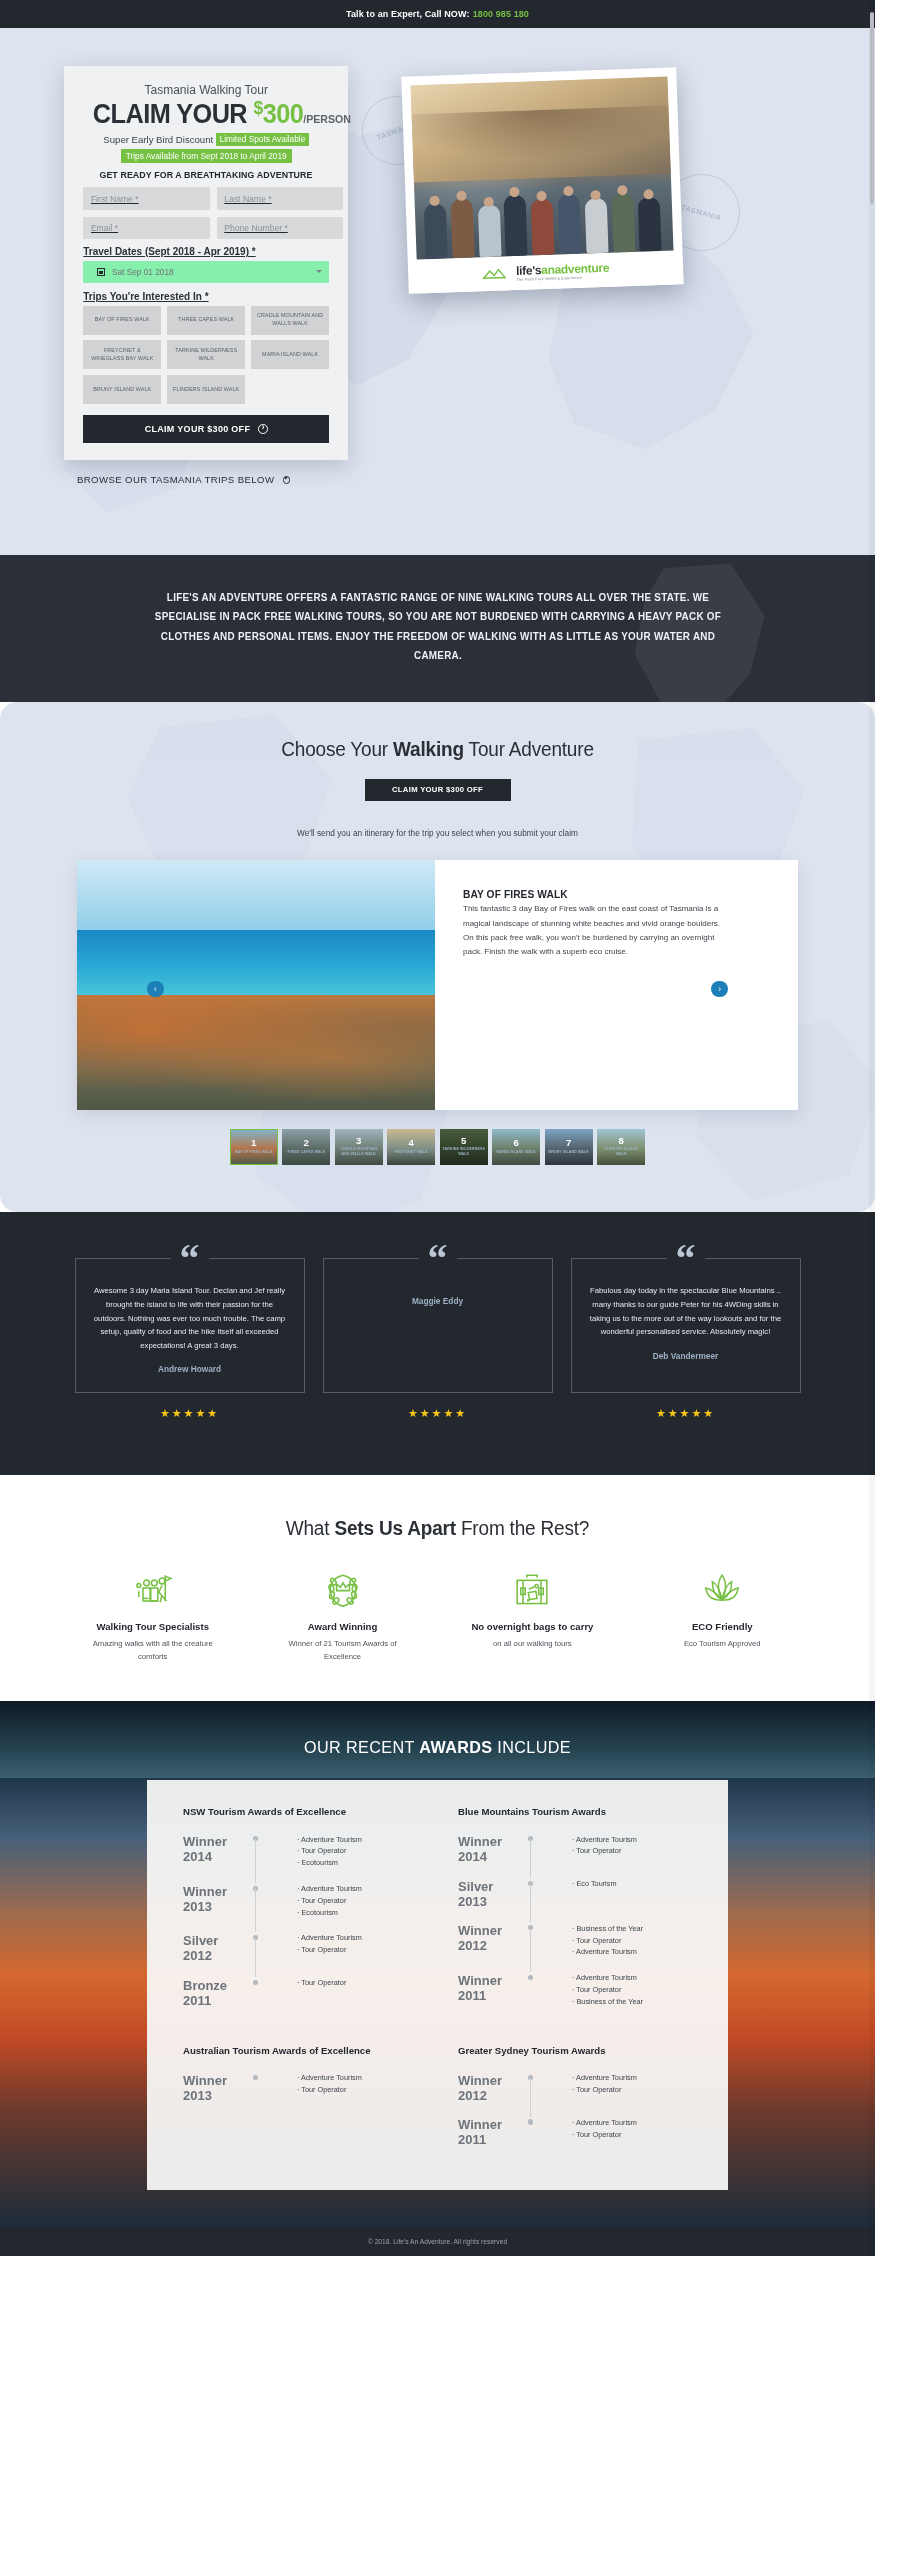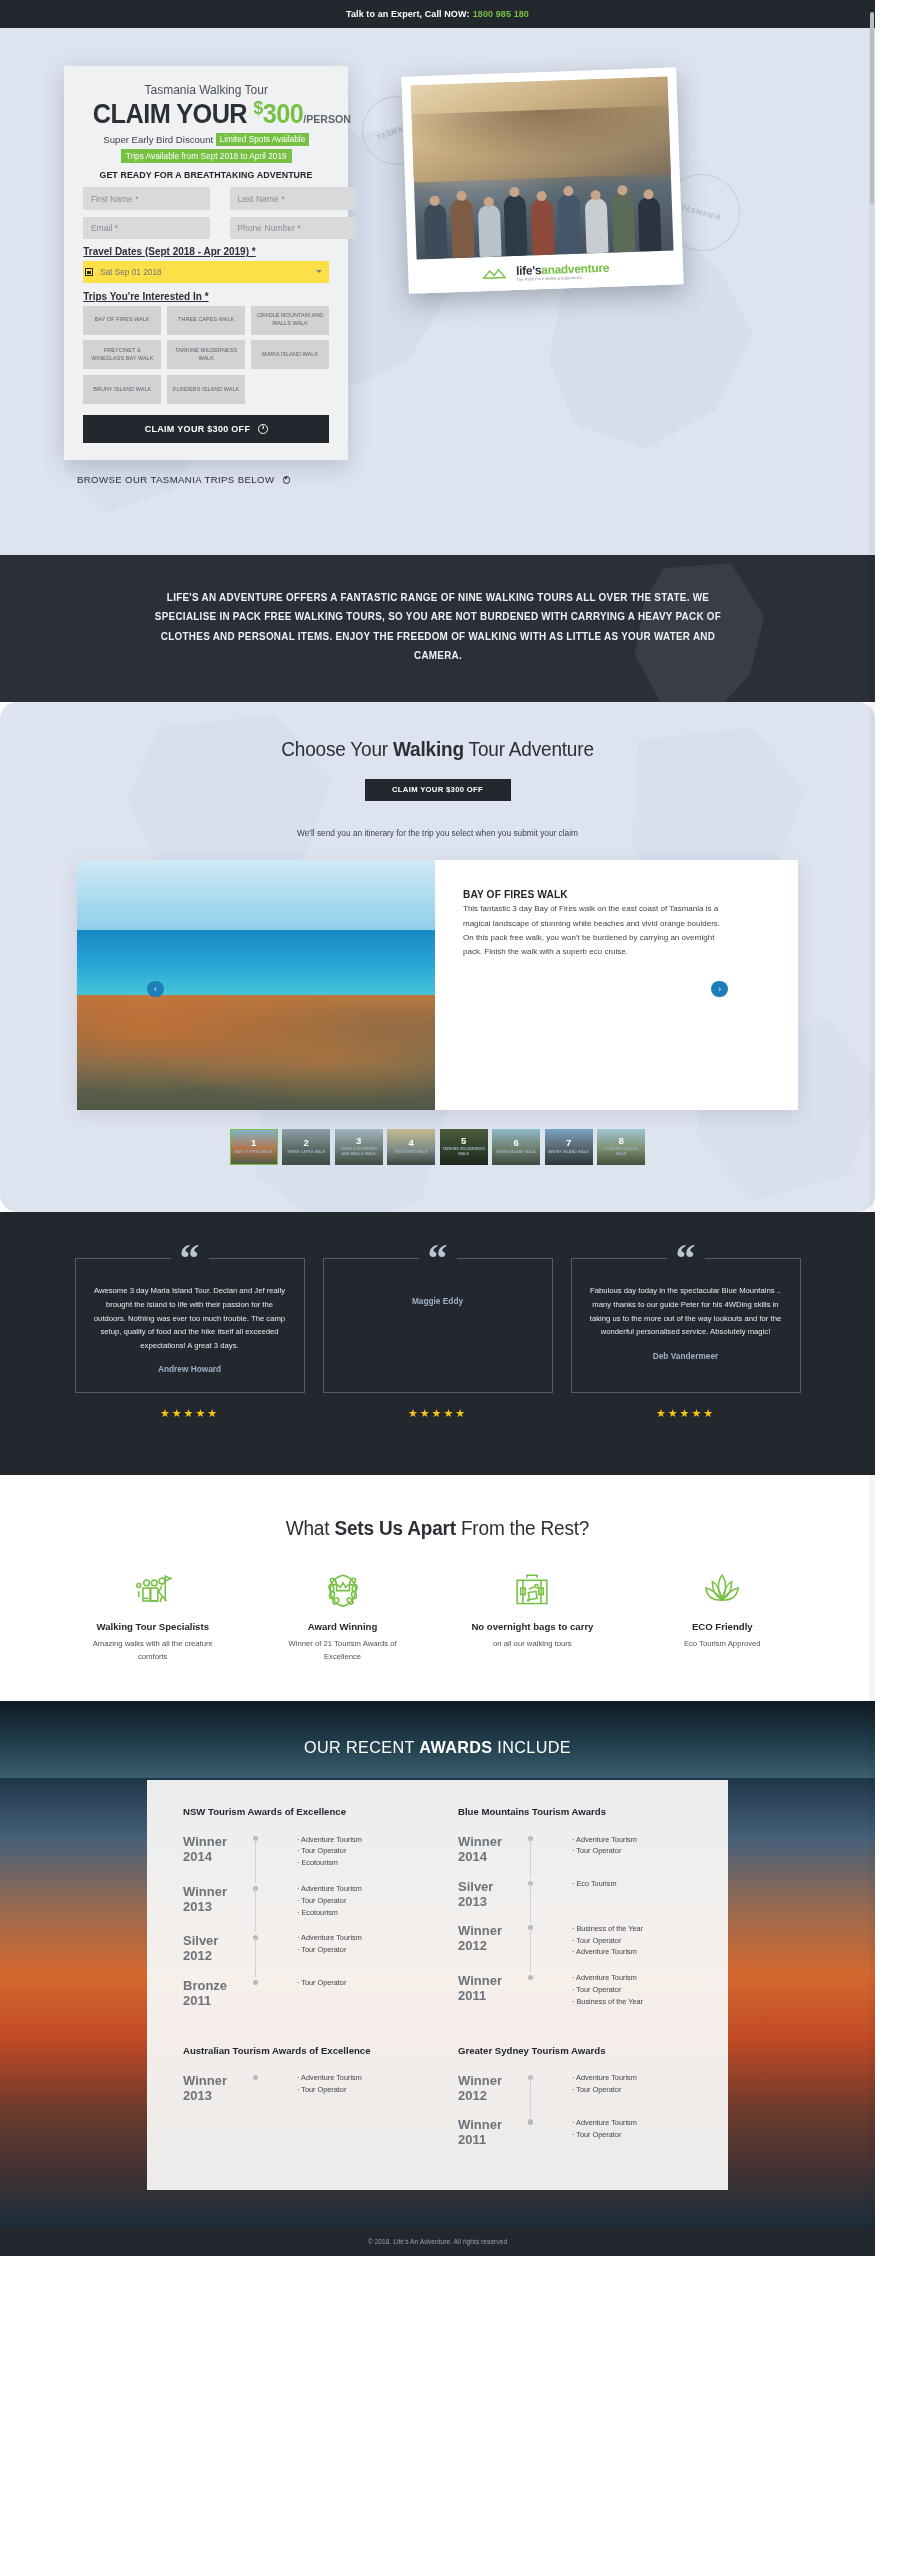--- a/index.html
+++ b/index.html
@@ -87,21 +87,21 @@
   .form-sub2 .hl { font-size: 8.3px; padding: 1.9px 5.1px; }
   .form-ready {
     text-align: center;
     font-weight: 800;
     font-size: 9.3px;
     letter-spacing: 0.1px;
     margin: 9px 0 7.7px;
     color: #23272e;
     transform: scaleX(.95);
   }
-  .row { display: flex; gap: 20px; margin-bottom: 7px; }
+  .row { display: flex; gap: 7px; margin-bottom: 7px; text-decoration: underline; }
   .field {
     flex: 1;
     background: #d8d9db;
     border: 0;
     height: 22.3px;
     padding: 0 7.7px;
     font-size: 8.6px;
     color: #6f7479;
     font-family: "Liberation Sans", sans-serif;
     border-radius: 1.3px;
@@ -109,25 +109,25 @@
   .field::placeholder { color: #8a8f95; }
   .lbl {
     font-size: 10px;
     font-weight: 700;
     color: #2b2f36;
     margin: 3.2px 0 3.8px;
     text-decoration: underline;
   }
   .select-wrap {
     position: relative;
-    background: #fde047;
+    background: #86efac;
     height: 22.3px;
     display: flex;
     align-items: center;
-    padding: 0 2px;
+    padding: 0 14px;
     border-radius: 1.3px;
     margin-bottom: 7.7px;
   }
   .cal-ic {
     width: 8.3px; height: 8.3px; border: 1.3px solid #23272e;
     position: relative; margin-right: 6.4px; border-radius: 0.6px;
   }
   .cal-ic:before {
     content: ""; position: absolute; left: 1.3px; top: 1.9px;
     width: 3.2px; height: 3.2px; background: #23272e;

